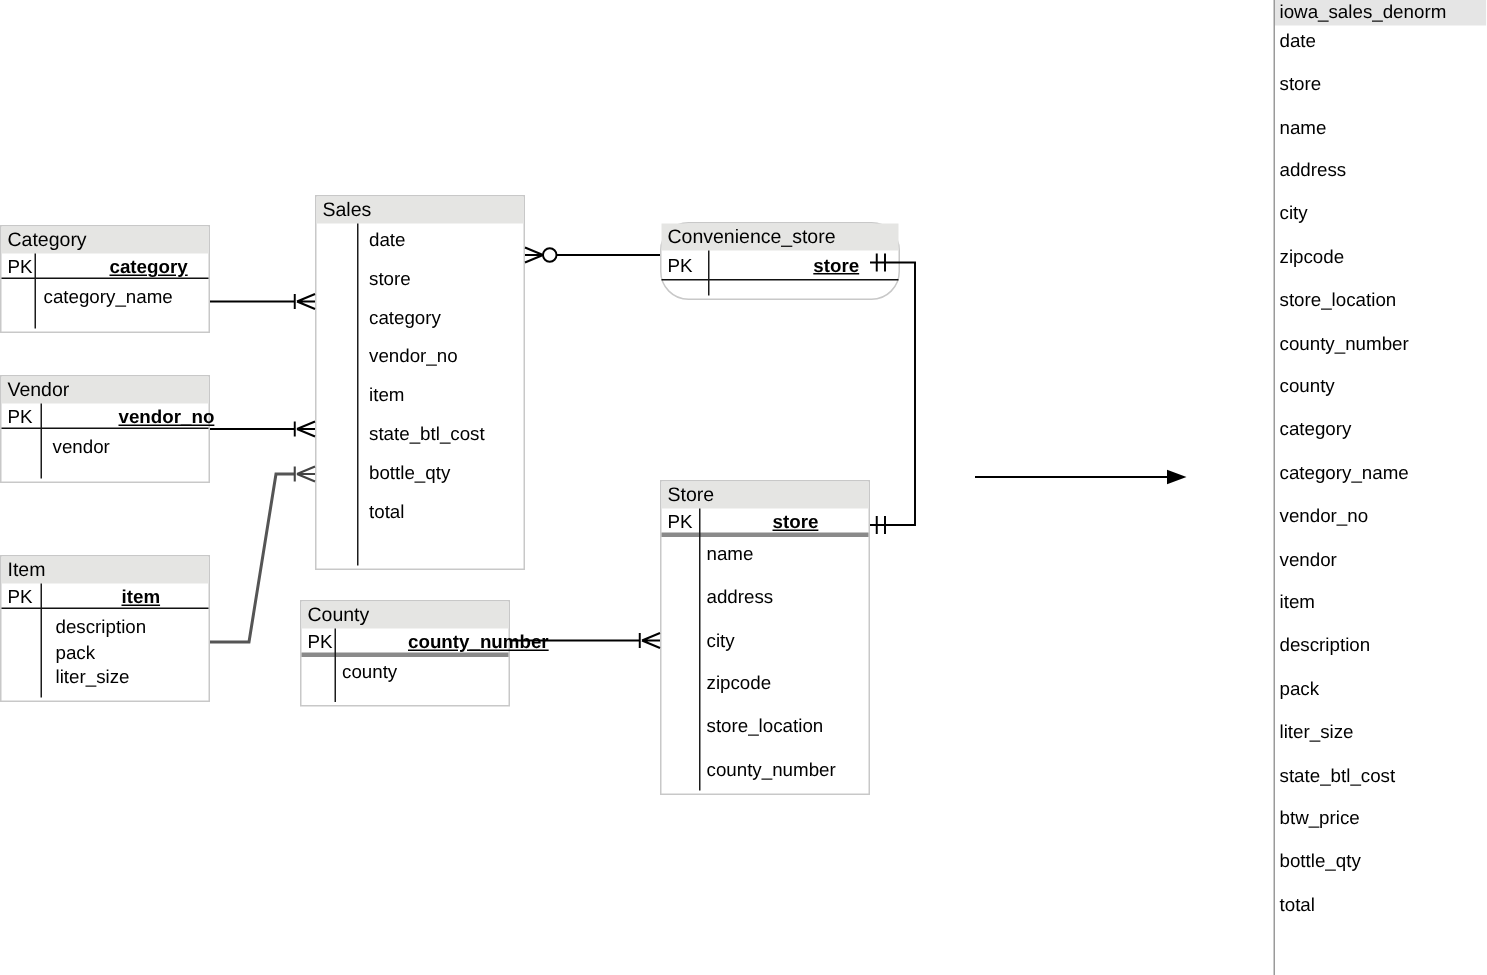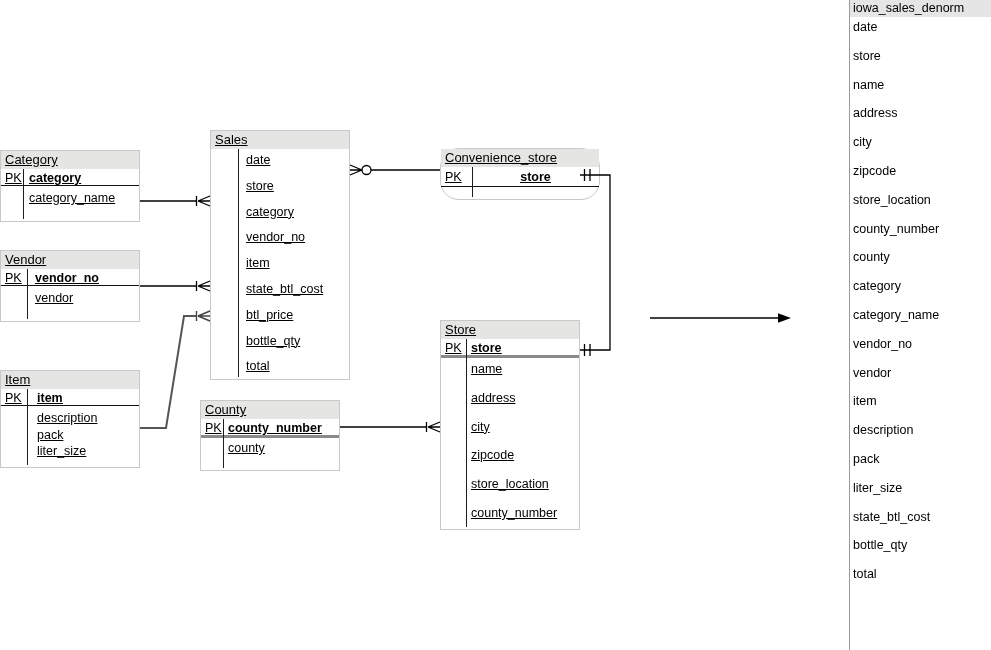--- a/index.html
+++ b/index.html
@@ -3,27 +3,27 @@
 <meta charset="utf-8">
 <style>
   * { box-sizing: border-box; }
   html,body { margin:0; padding:0; background:#fff; }
   .canvas {
     position:relative; width:991px; height:650px; background:#ffffff;
     font-family:"Liberation Sans", sans-serif; overflow:hidden; color:#000;
   }
   
   .erd-table {
-    position:absolute; background:#fff; border:1px solid #c8c8c8;text-decoration:underline;
+    position:absolute; background:#fff; border:1px solid #c8c8c8;
   }
   .erd-header {
     height:18px; background:#e5e5e3; font-size:13px; line-height:17px;
     padding-left:4px; white-space:nowrap; overflow:hidden;
   }
-  .erd-pkrow { position:relative; display:flex; border-bottom:1.5px solid #111; }
+  .erd-pkrow { position:relative; display:flex; border-bottom:1.5px solid #111;gap:44px; }
   .erd-pkrow.thick { border-bottom:3px solid #8a8a8a; }
   .pk-label { flex:none; font-size:12.5px; padding:2px 0 0 4px; }
   .pk-field { font-size:12.5px; font-weight:bold; text-decoration:underline; padding-top:2px; white-space:nowrap; }
   .erd-divider { position:absolute; width:1px; background:#1c1c1c; top:18px; bottom:2px; }
   .erd-body { position:relative; }
   .erd-field { font-size:12.5px; white-space:nowrap; }
   
   .denorm-panel { position:absolute; left:849px; top:0; width:142px; height:650px; border-left:1px solid #9a9a9a; background:#fff; }
   .denorm-header { height:17px; background:#e5e5e5; font-size:12.5px; line-height:16px; padding-left:3px; white-space:nowrap; }
   .denorm-rows { position:absolute; top:17px; left:0; right:0; }
@@ -76,21 +76,20 @@
 
   <div class="erd-table" style="left:210px; top:130px; width:140px; height:250px;">
     <div class="erd-header">Sales</div>
     <div class="erd-body">
       <div class="erd-field" style="height:25.8px; padding:4px 0 0 35px;">date</div>
       <div class="erd-field" style="height:25.8px; padding:4px 0 0 35px;">store</div>
       <div class="erd-field" style="height:25.8px; padding:4px 0 0 35px;">category</div>
       <div class="erd-field" style="height:25.8px; padding:4px 0 0 35px;">vendor_no</div>
       <div class="erd-field" style="height:25.8px; padding:4px 0 0 35px;">item</div>
       <div class="erd-field" style="height:25.8px; padding:4px 0 0 35px;">state_btl_cost</div>
-      <div class="erd-field" style="height:25.8px; padding:4px 0 0 35px;">btl_price</div>
       <div class="erd-field" style="height:25.8px; padding:4px 0 0 35px;">bottle_qty</div>
       <div class="erd-field" style="height:25.8px; padding:4px 0 0 35px;">total</div>
     </div>
     <div class="erd-divider" style="left:27px;"></div>
   </div>
 
   <div class="erd-table" style="left:440px; top:148px; width:160px; height:52px;border-radius:19px;">
     <div class="erd-header">Convenience_store</div>
     <div class="erd-pkrow" style="height:20px;">
       <span class="pk-label" style="width:31px; padding-top:3px;">PK</span>
@@ -142,20 +141,21 @@
       <div class="denorm-row">county</div>
       <div class="denorm-row">category</div>
       <div class="denorm-row">category_name</div>
       <div class="denorm-row">vendor_no</div>
       <div class="denorm-row">vendor</div>
       <div class="denorm-row">item</div>
       <div class="denorm-row">description</div>
       <div class="denorm-row">pack</div>
       <div class="denorm-row">liter_size</div>
       <div class="denorm-row">state_btl_cost</div>
+      <div class="denorm-row">btw_price</div>
       <div class="denorm-row">bottle_qty</div>
       <div class="denorm-row">total</div>
     </div>
   </div>
 
   <svg class="overlay" width="991" height="650" viewBox="0 0 991 650">
 
     <g stroke="#000" stroke-width="1.3" fill="none">
       <path d="M140 201 H196"></path>
       <path d="M196.5 196 V206"></path>

